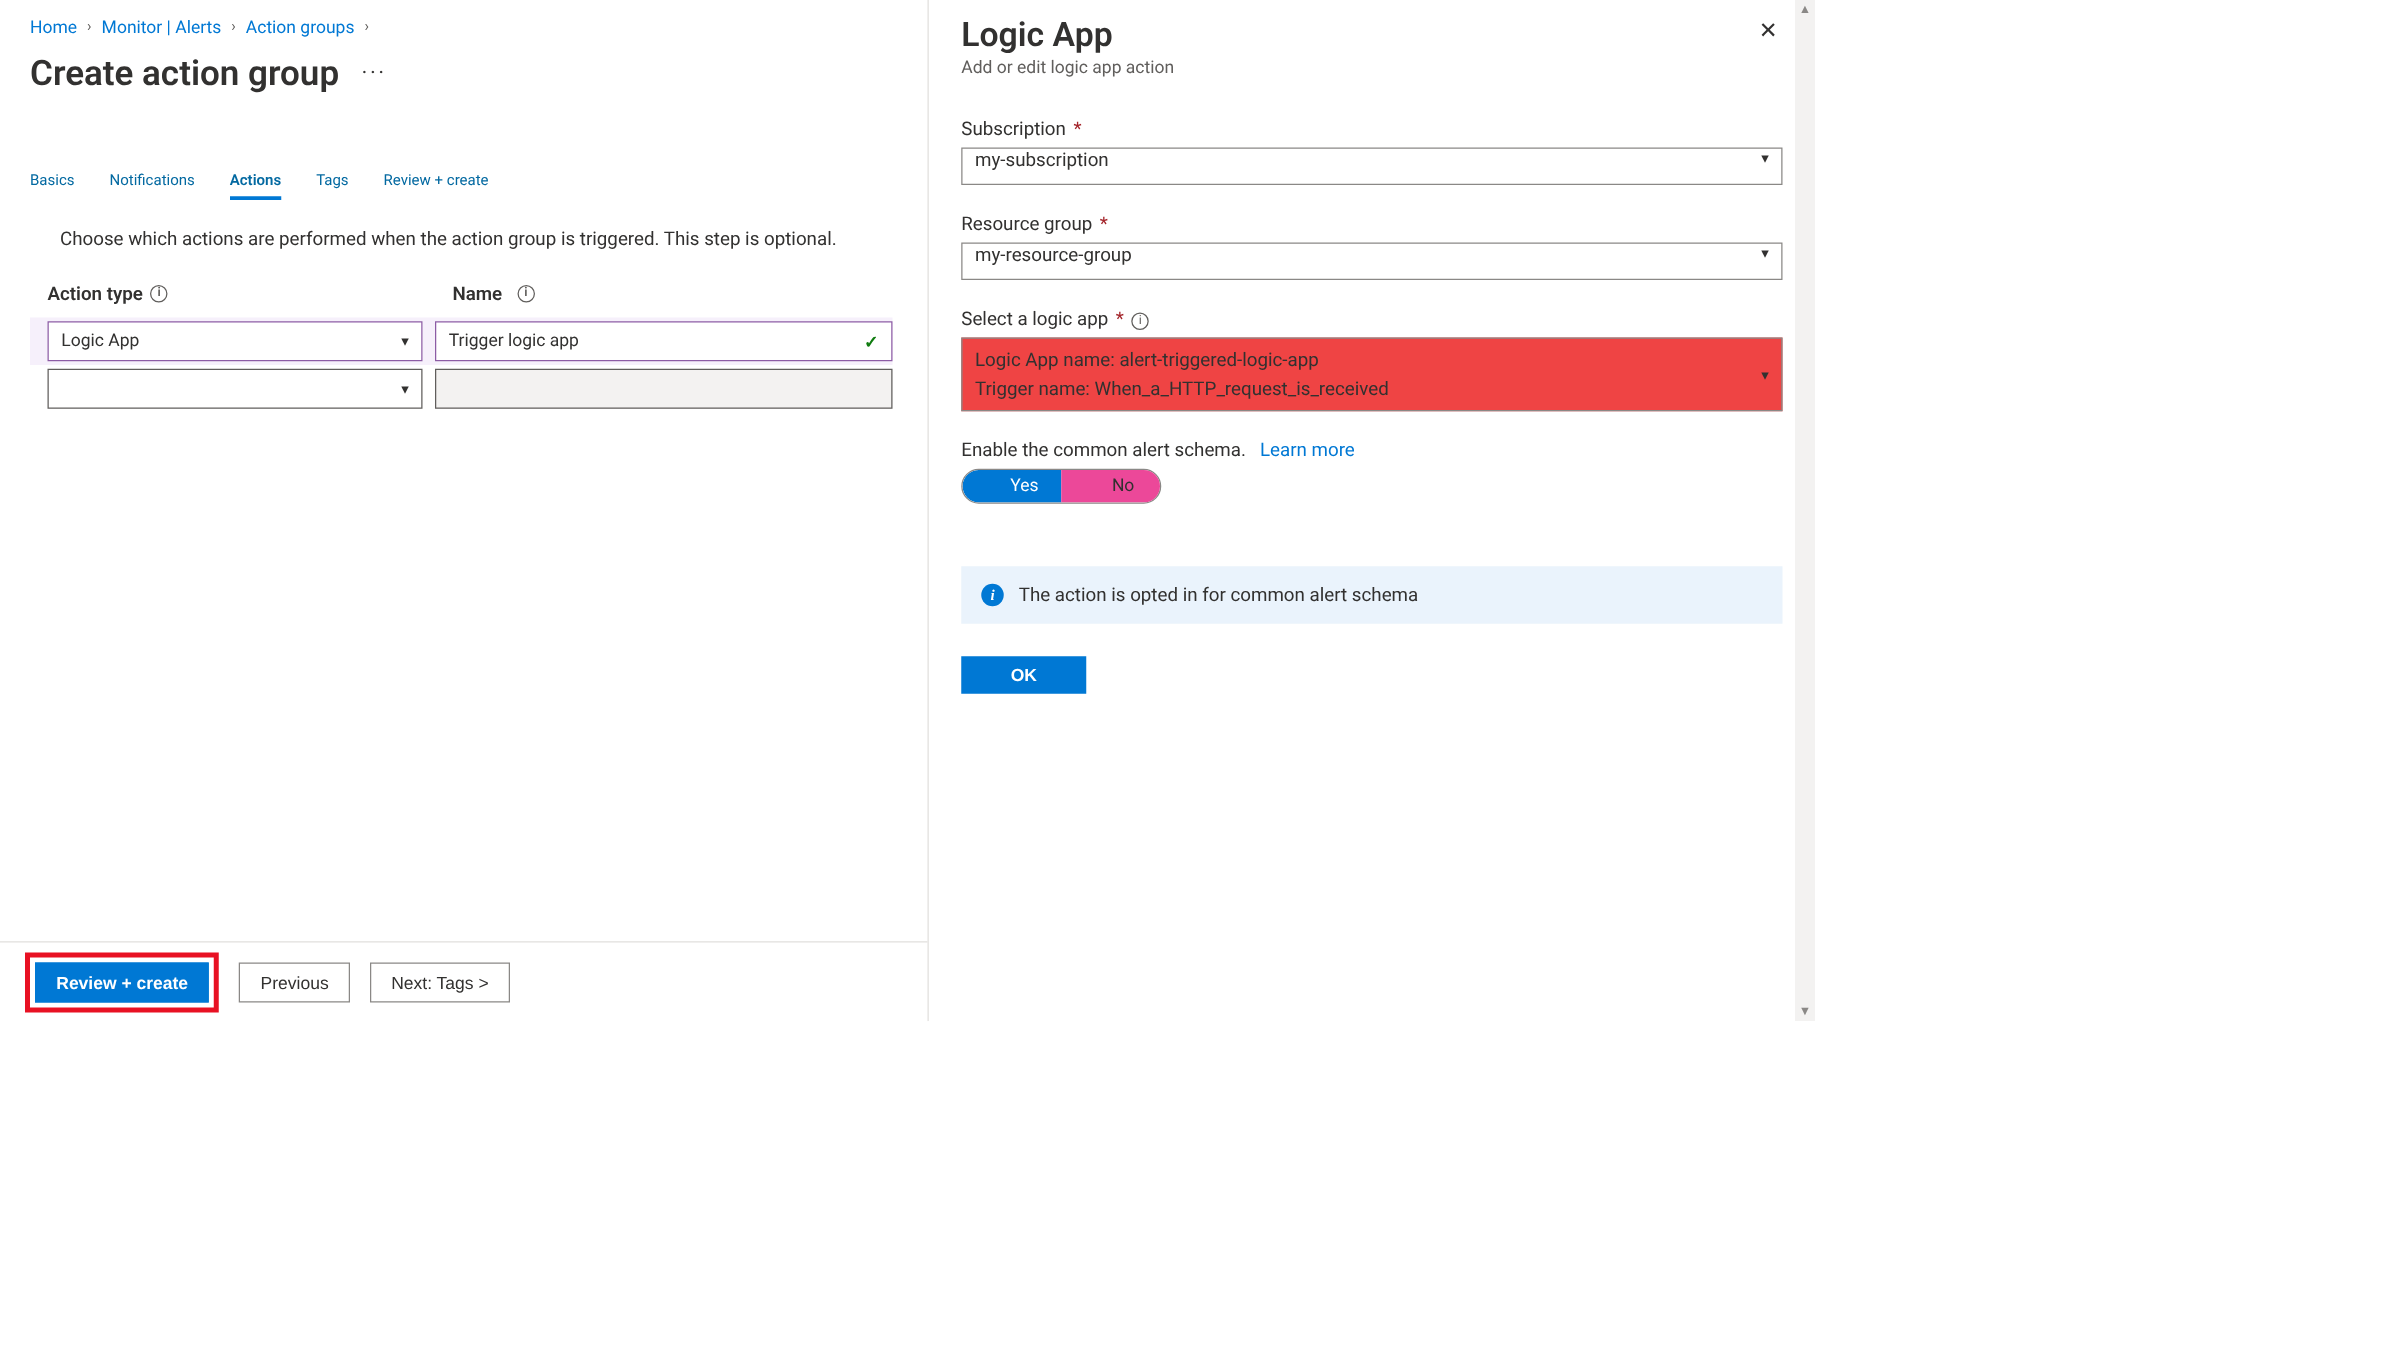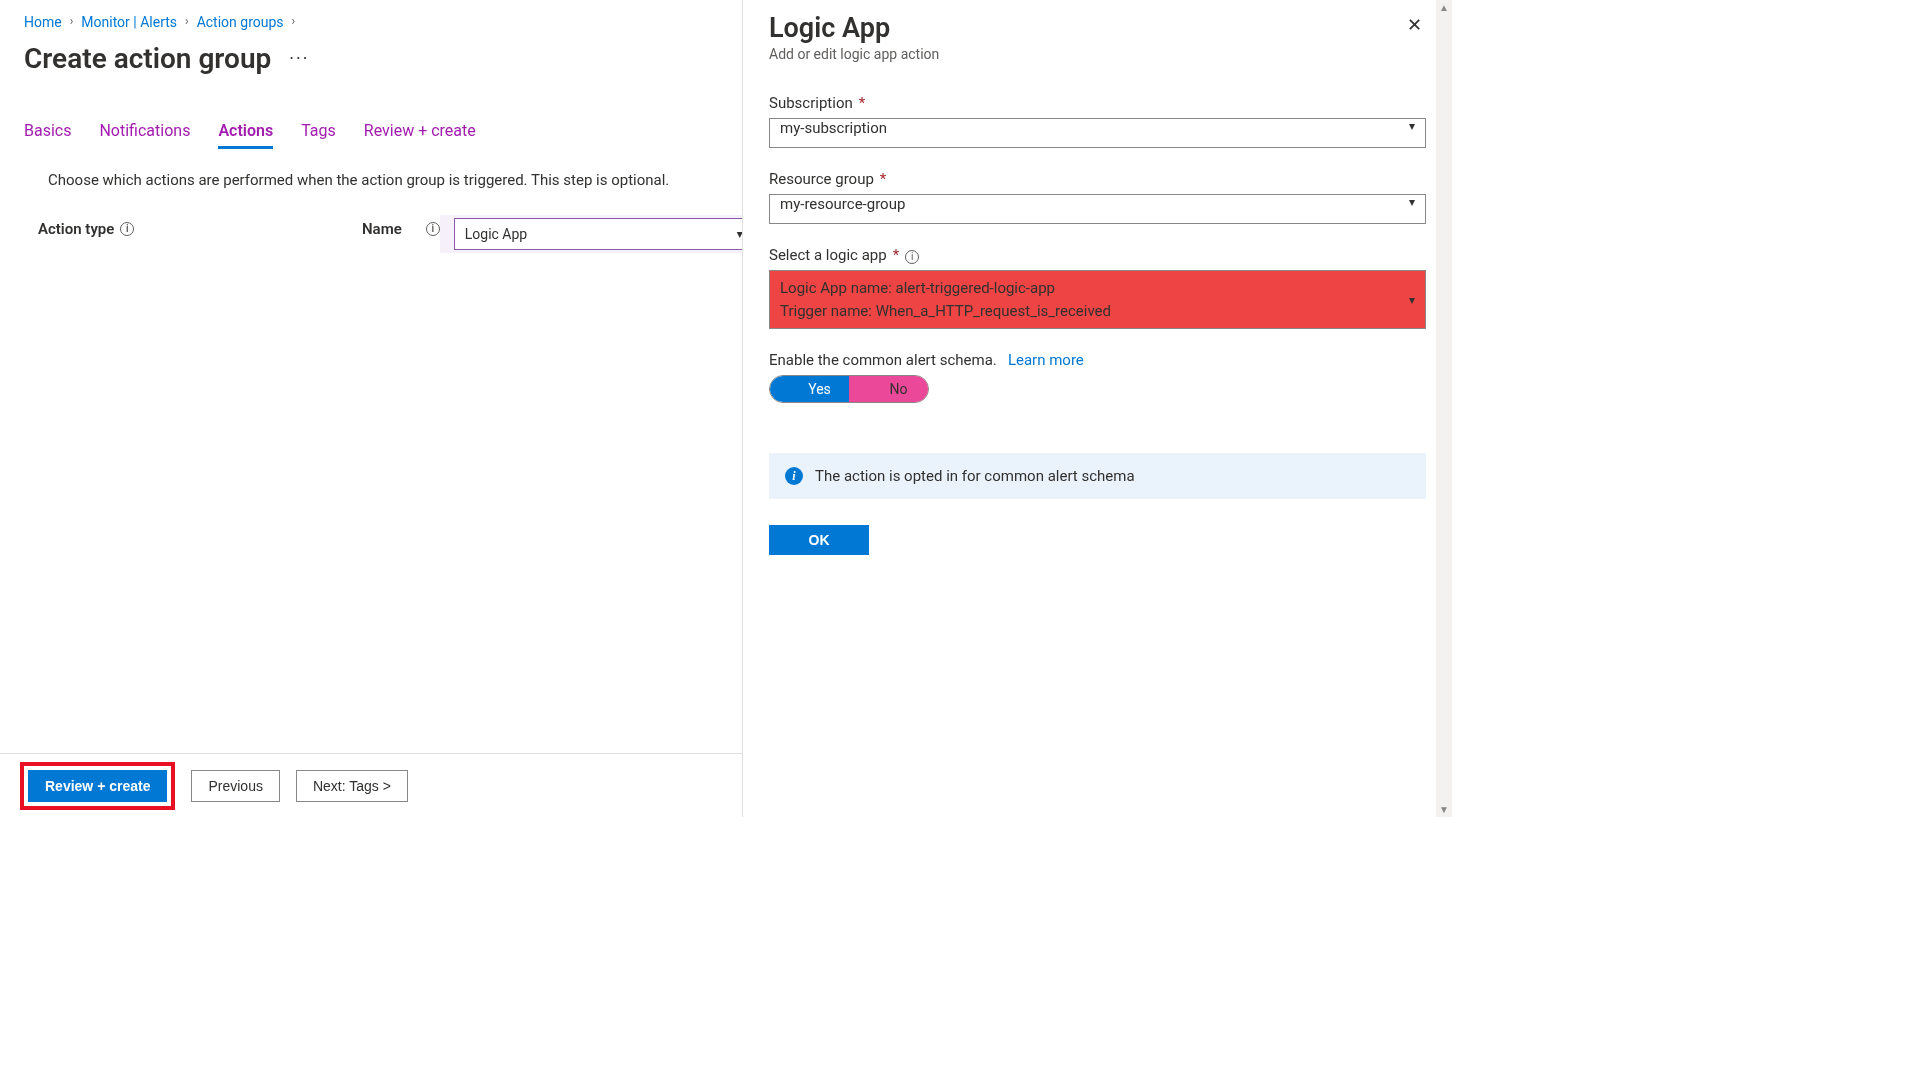--- a/index.html
+++ b/index.html
@@ -42,49 +42,50 @@
   }
   .more-dots { color: #323130; font-size: 18px; letter-spacing: 2px; cursor: pointer; }
   
   .tabs {
     display: flex;
     gap: 28px;
     border-bottom: 0px solid #edebe9;
     margin-bottom: 22px;
   }
   .tab {
-    font-size: 16px;
-    color: #a21caf;
+    font-size: 12px;
+    color: #0369a1;
     padding-bottom: 6px;
     cursor: pointer;
     border-bottom: 3px solid transparent;
+    margin-top: 16px;
   }
   .tab.active {
     font-weight: 600;
     border-bottom: 3px solid #0078d4;
   }
   .description {
     font-size: 15px;
     color: #323130;
     margin-bottom: 26px;
     margin-left: 24px;
   }
   
   .action-table {
     display: flex;
-    flex-direction: row;
+    flex-direction: column;
     width: 690px;
   }
   .thead {
     display: flex;
     gap: 10px;
     padding: 0 0 10px 14px;
   }
   .col-actiontype { width: 314px; display:flex; align-items:center; gap:6px; font-weight:600; font-size:15px;}
-  .col-name { flex:1; display:flex; align-items:center; gap:24px; font-weight:600; font-size:15px;}
+  .col-name { flex:1; display:flex; align-items:center; gap:12px; font-weight:600; font-size:15px;}
   .info-icon-sm {
     display:inline-flex; align-items:center; justify-content:center;
     width:14px; height:14px; border:1px solid #605e5c; border-radius:50%;
     font-size:10px; color:#605e5c; line-height:1; cursor:default;
   }
   .trow { display:flex; gap:10px; padding: 3px 0 3px 14px; align-items:center;}
   .trow.highlight { background:#f6f0fb; }
   .select-box, .input-box {
     height: 32px;
     border: 1px solid #605e5c;

